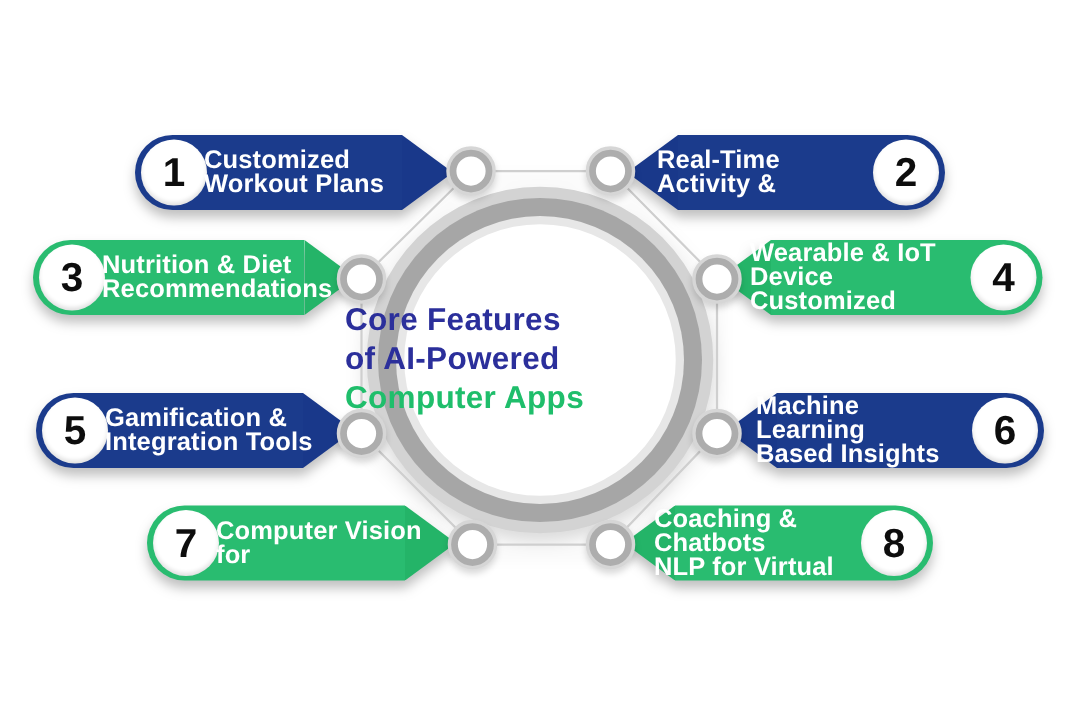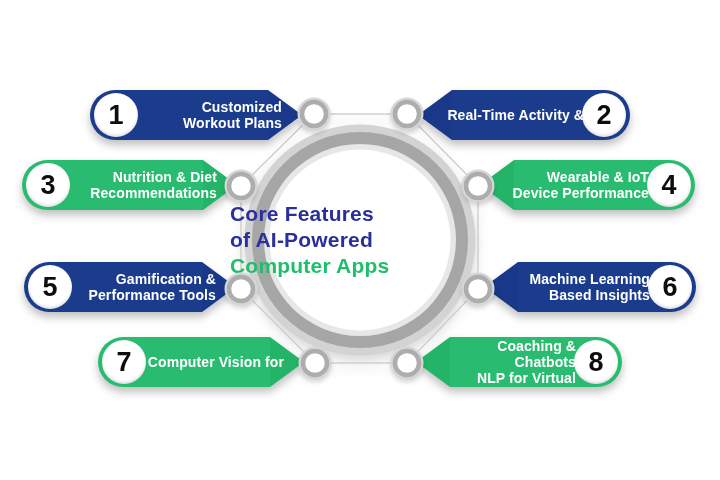--- a/index.html
+++ b/index.html
@@ -40,22 +40,22 @@
   .pill-num{
     position:absolute;top:3px;width:44px;height:44px;border-radius:50%;
     background:#ffffff;color:var(--num-color,#0d0d0d);
     font-size:27px;font-weight:bold;line-height:44px;text-align:center;
     box-shadow:inset 0 -2px 3px rgba(0,0,0,0.12);
   }
   .pill.left  .pill-num{left:4px;}
   .pill.right .pill-num{right:4px;}
   .pill-label{
     position:absolute;top:0;bottom:0;display:flex;flex-direction:column;
-    justify-content:center;text-align:right;color:var(--pill-text,#ffffff);
-    font-size:14px;font-weight:bold;line-height:16px;letter-spacing:0.1px;
+    justify-content:center;text-align:left;color:var(--pill-text,#ffffff);
+    font-size:17px;font-weight:bold;line-height:16px;letter-spacing:0.1px;
   }
   .pill.left  .pill-label{left:46px;right:20px;}
   .pill.right .pill-label{left:20px;right:46px;}
 </style>
 </head>
 <body>
 
 <div class="canvas">
 
   <svg class="layer rings" width="720" height="480" viewBox="0 0 720 480">
@@ -102,31 +102,31 @@
       <span>Recommendations</span>
     </div>
   </div>
 
   <div class="pill right" style="left: 480px; top: 160px; width: 215px; --pill-color: #29BC70; --pill-color-dark: #24B468;">
     <div class="pill-body"></div>
     <div class="pill-tip"></div>
     <div class="pill-num">4</div>
     <div class="pill-label">
       <span>Wearable &amp; IoT</span>
-      <span>Device Performance</span>
+      <span>Device Customized</span>
     </div>
   </div>
 
   <div class="pill left" style="left: 24px; top: 262px; width: 212px; --pill-color: #1B3B8C; --pill-color-dark: #19388A;">
     <div class="pill-body"></div>
     <div class="pill-tip"></div>
     <div class="pill-num">5</div>
     <div class="pill-label">
       <span>Gamification &amp;</span>
-      <span>Performance Tools</span>
+      <span>Integration Tools</span>
     </div>
   </div>
 
   <div class="pill right" style="left: 484px; top: 262px; width: 212px; --pill-color: #1B3B8C; --pill-color-dark: #19388A;">
     <div class="pill-body"></div>
     <div class="pill-tip"></div>
     <div class="pill-num">6</div>
     <div class="pill-label">
       <span>Machine Learning</span>
       <span>Based Insights</span>

